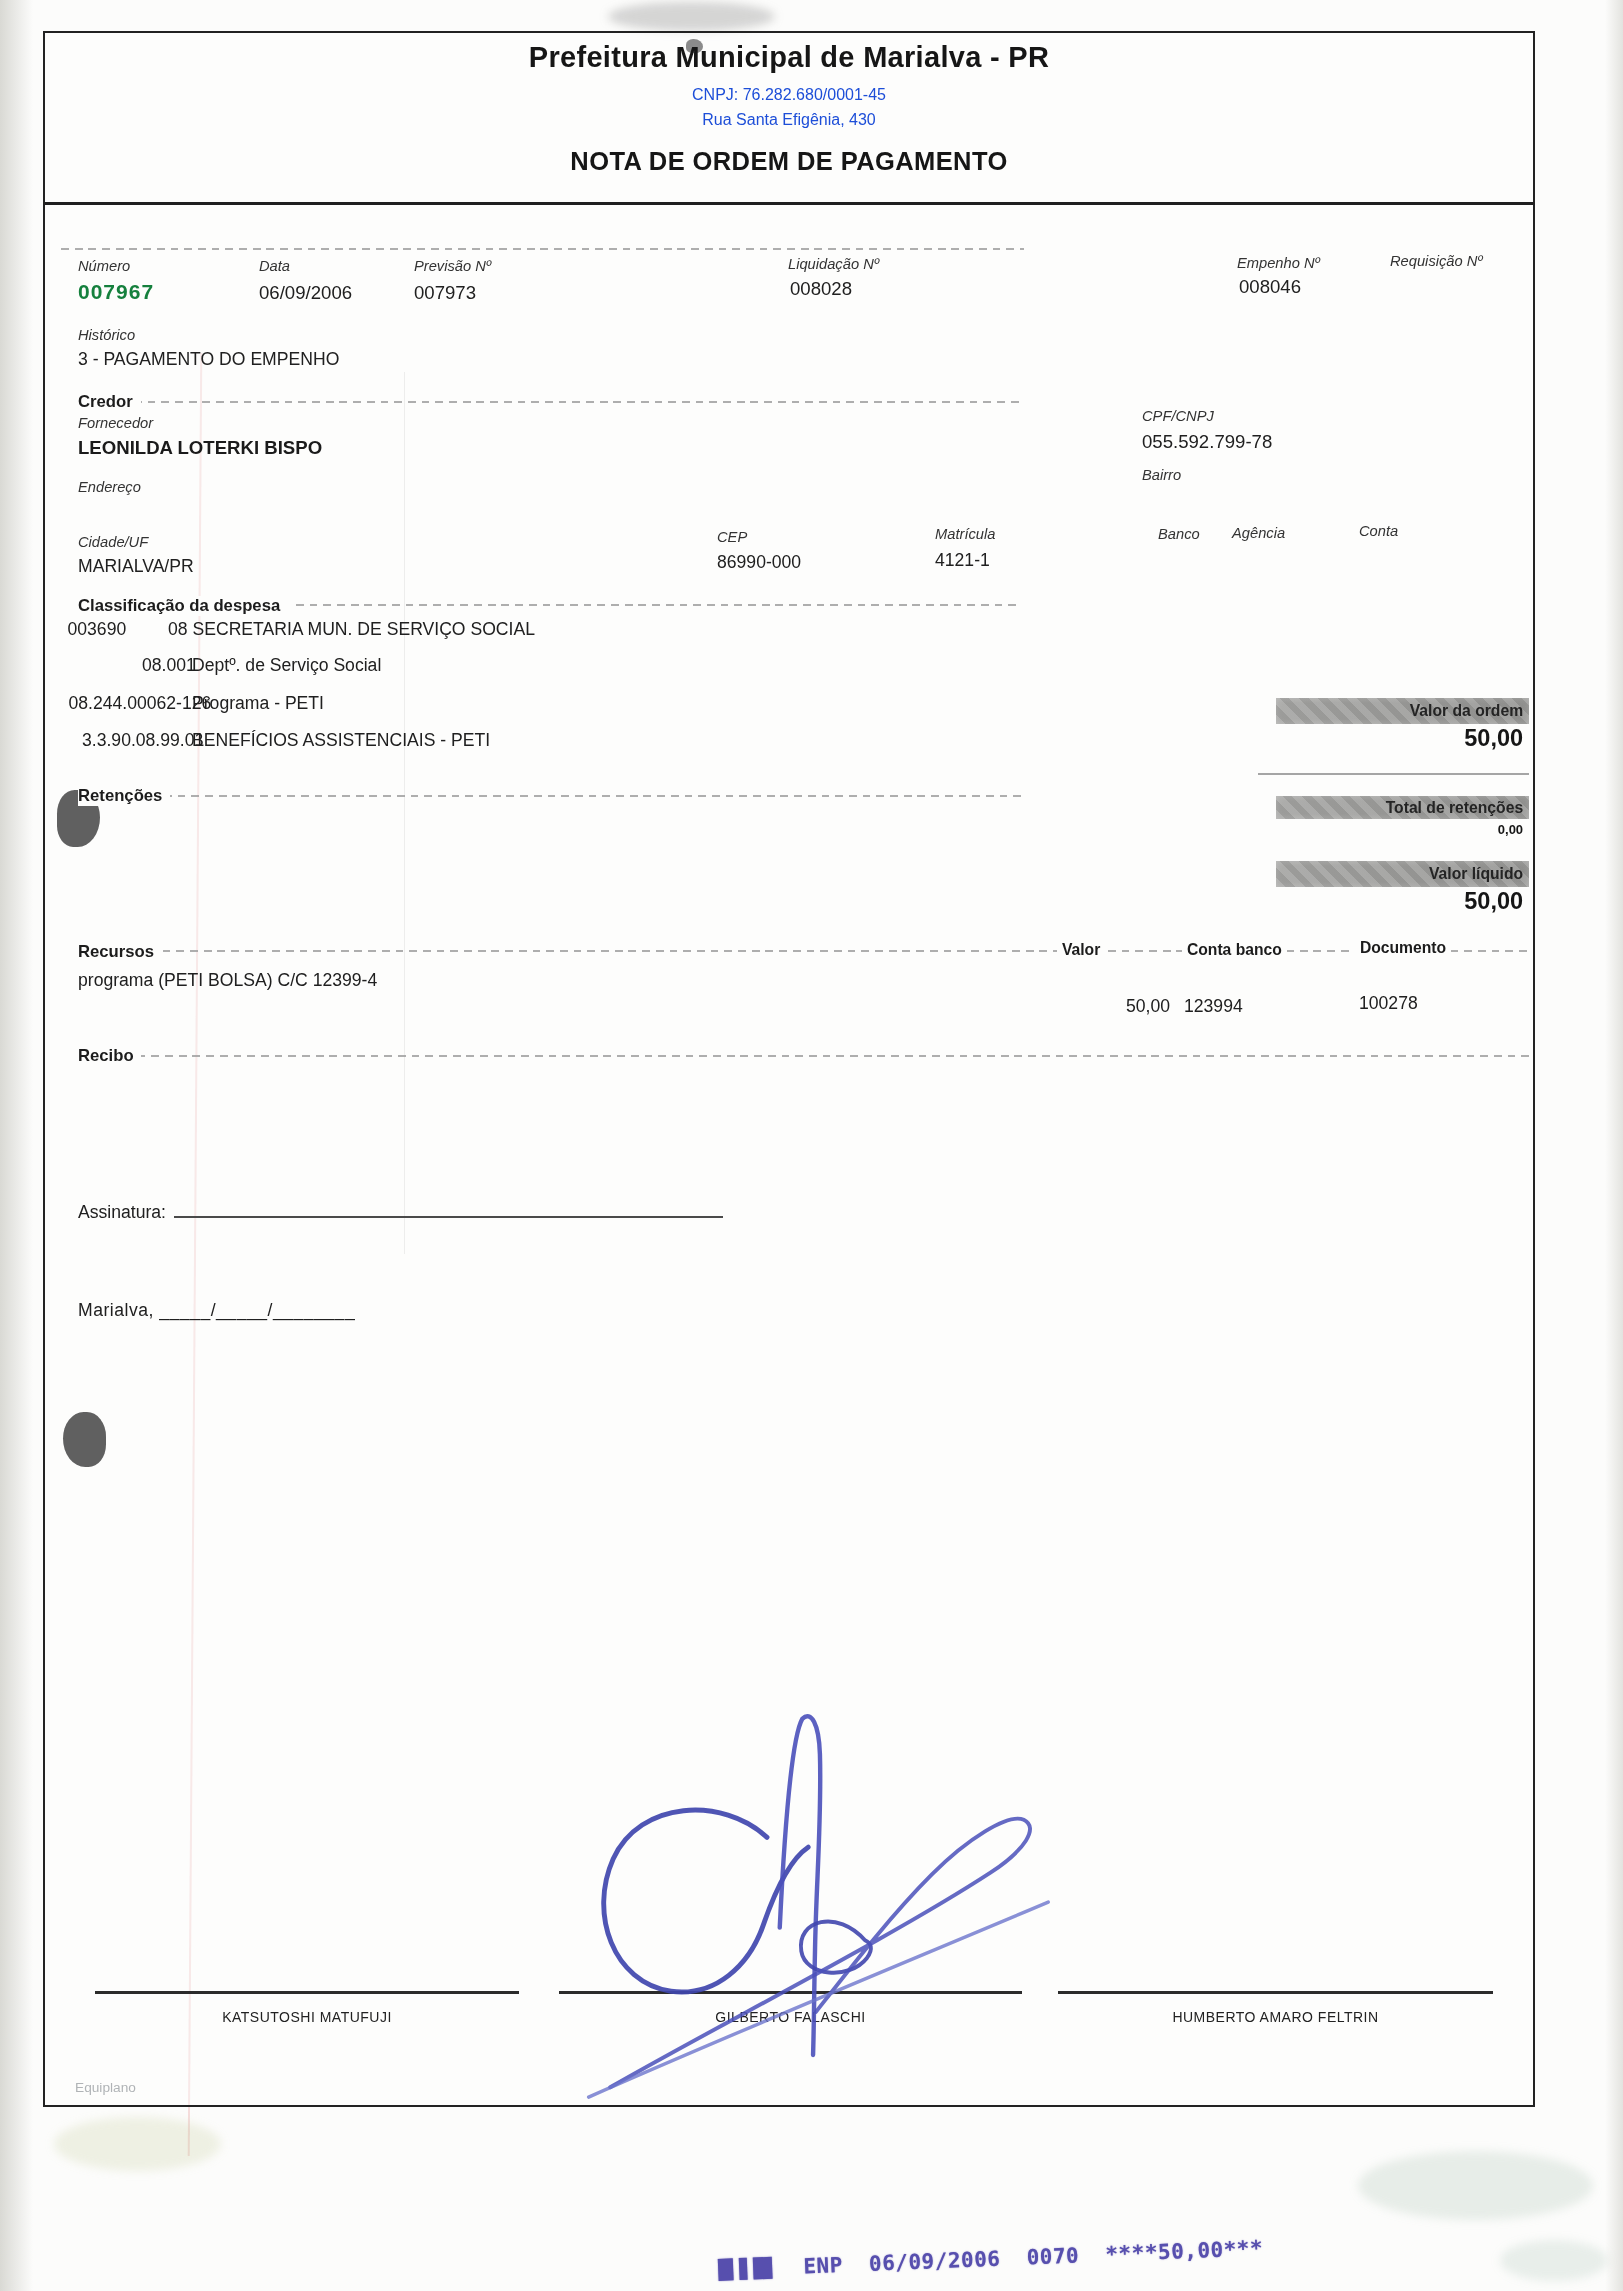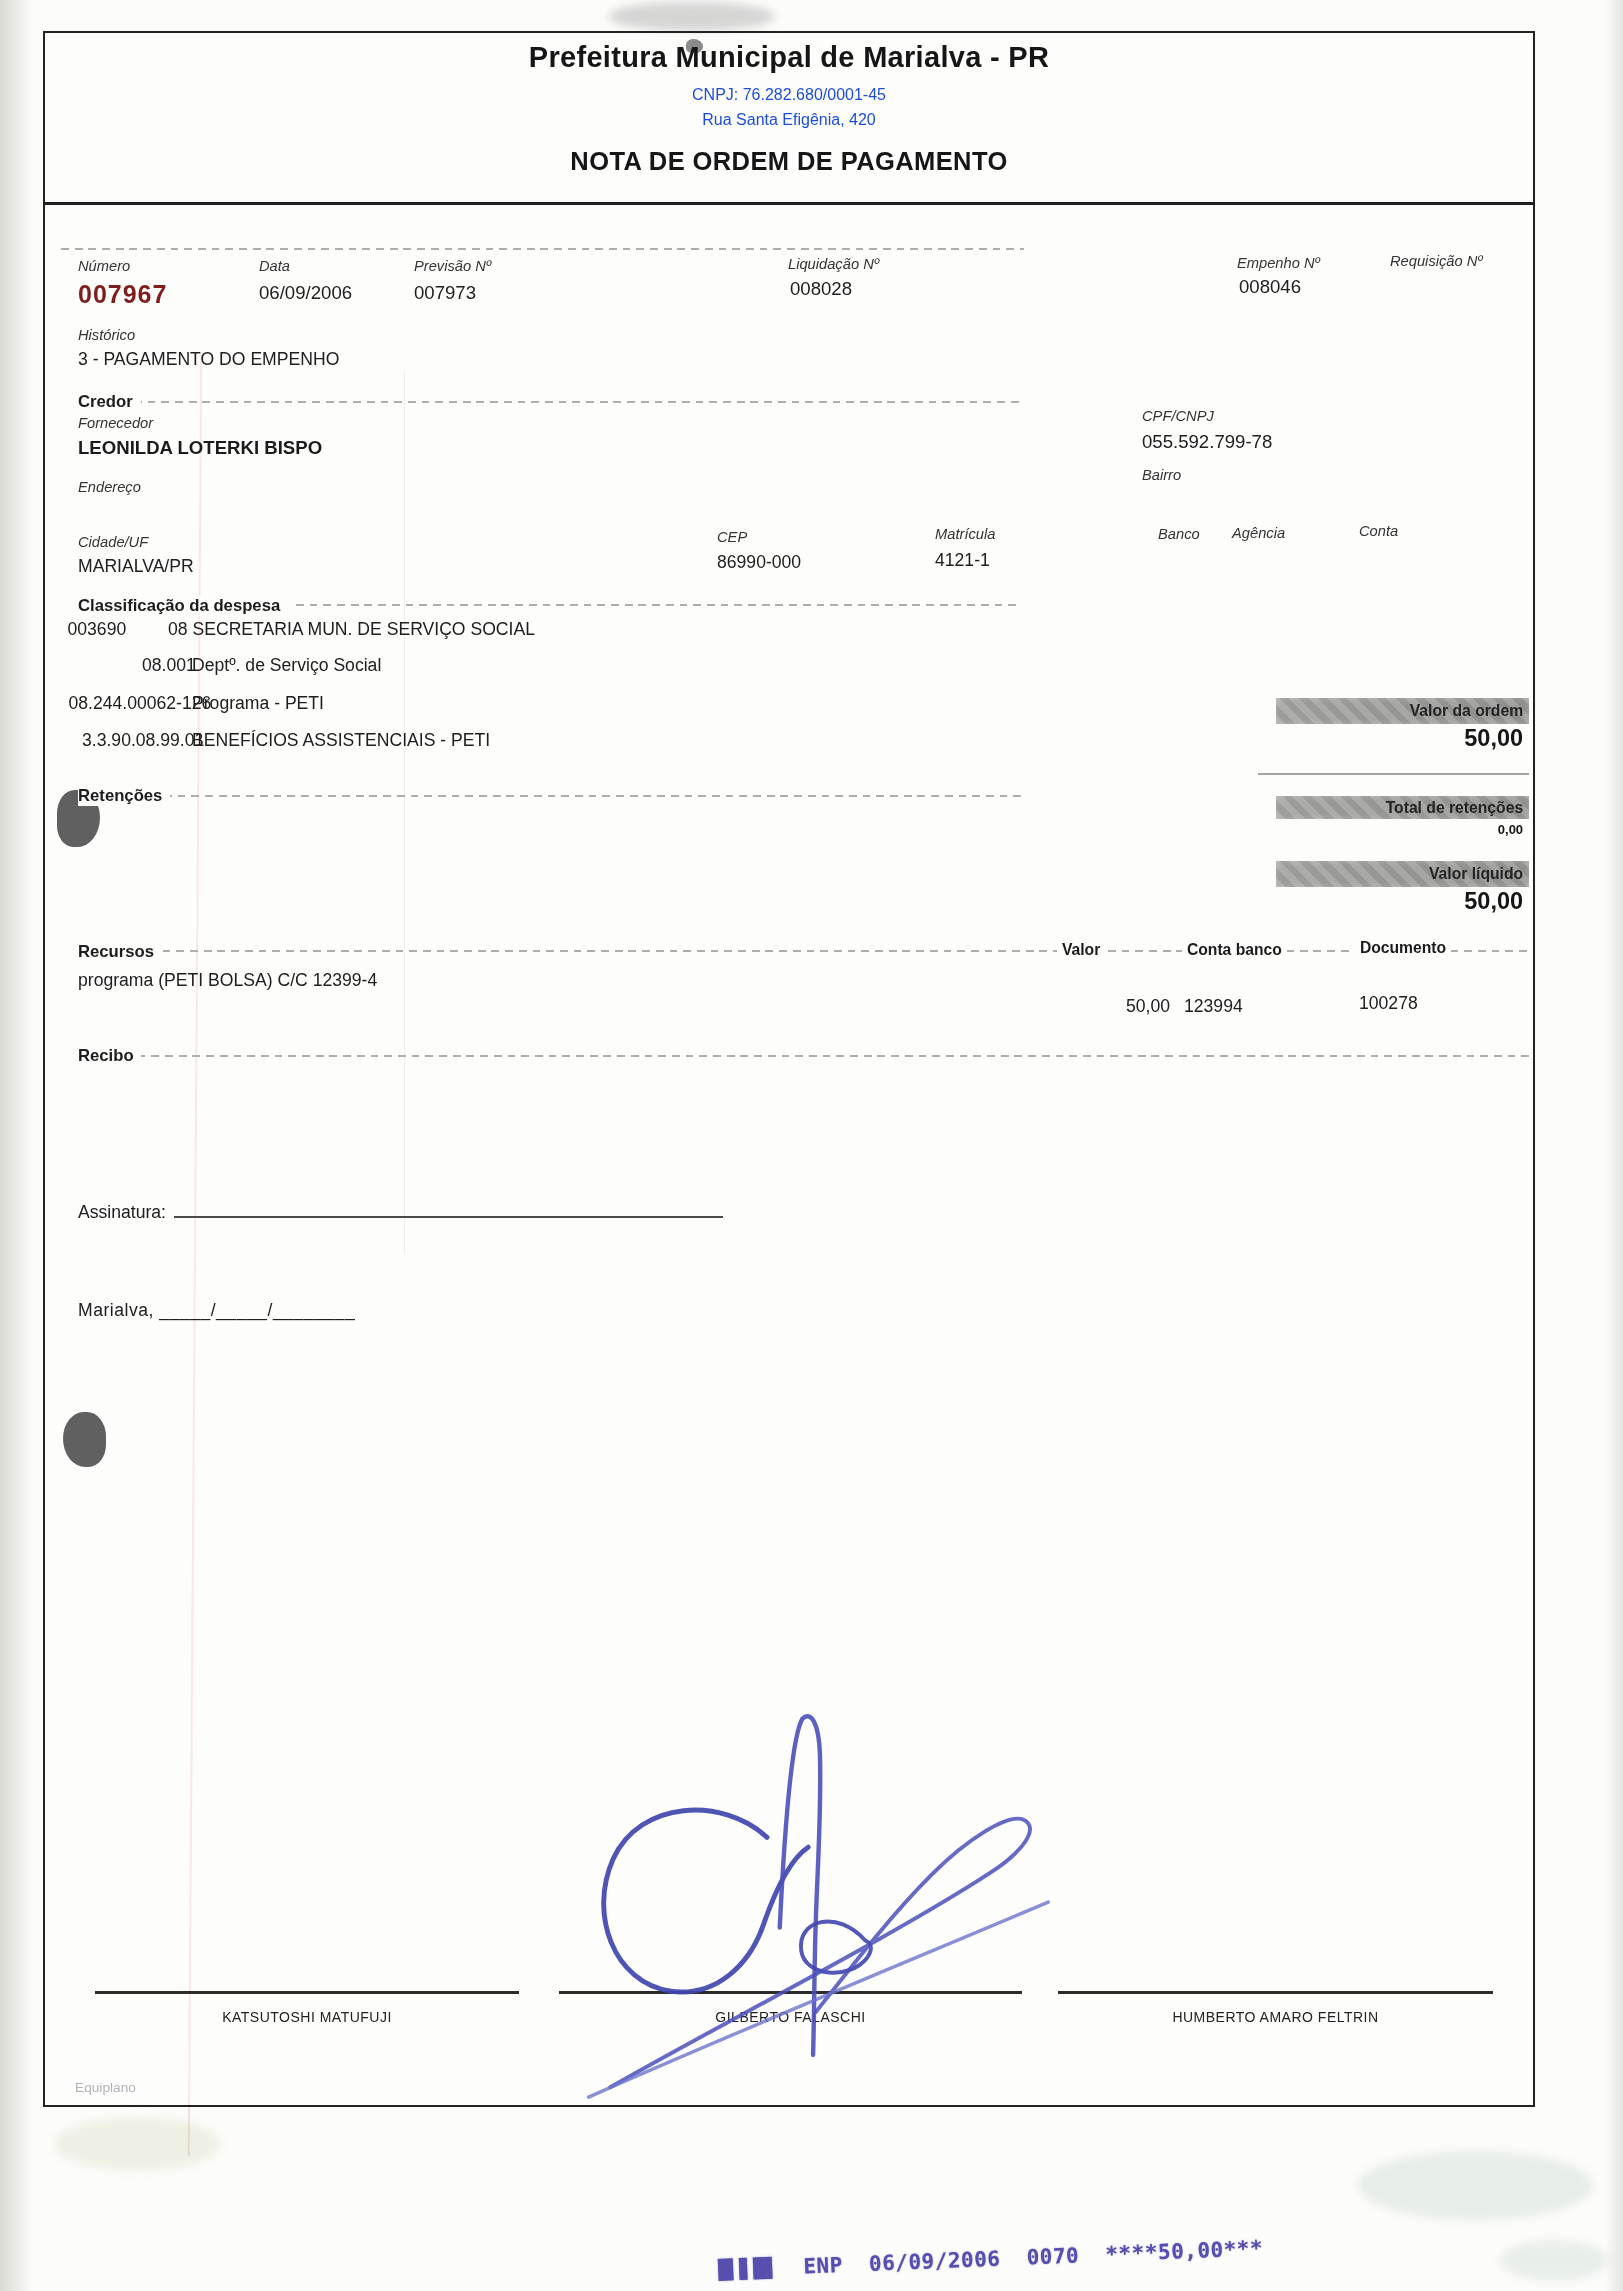--- a/index.html
+++ b/index.html
@@ -14,21 +14,21 @@
   .ink-blob{background:#0b0b0b;}
   
   .doc-box{left:43px;top:31px;width:1488px;height:2072px;border:2px solid #222;
            border-left-width:2.9px;background:rgba(255,255,255,0.35);}
   
   .org{font-size:29px;font-weight:bold;letter-spacing:0.3px;color:#161616;}
   .sub{font-size:16px;color:#1d4ed8;}
   .doc-title{font-size:25.5px;font-weight:bold;letter-spacing:0.4px;color:#161616;}
   .lbl{font-style:italic;font-size:14.7px;color:#333;}
   .val{font-size:17.6px;color:#202020;}
-  .val-big{font-size:25px;font-weight:bold;color:#7f1d1d;letter-spacing:1px;}
+  .val-big{font-size:21px;font-weight:bold;color:#15803d;letter-spacing:1px;}
   .sec{font-size:16.7px;font-weight:bold;color:#1c1c1c;}
   .name-bold{font-size:18.6px;font-weight:bold;color:#1b1b1b;}
   .rule{height:2px;background:repeating-linear-gradient(90deg,#a0a0a0 0 7.8px,rgba(160,160,160,0) 7.8px 13.7px);opacity:.85;}
   .hdiv{height:2.9px;background:#1f1f1f;}
   .badge{width:253px;height:25.5px;background:linear-gradient(90deg,#a4a4a2,#969694);
          box-shadow:inset 0 0 5.9px rgba(255,255,255,.25);
          display:flex;align-items:center;justify-content:flex-end;padding-right:5.9px;box-sizing:border-box;
          font-size:15.7px;font-weight:bold;color:#242424;}
   .badge::before{content:"";position:absolute;left:0;top:0;right:0;bottom:0;
          background:repeating-linear-gradient(45deg,rgba(255,255,255,.10) 0 6.9px,rgba(0,0,0,.05) 6.9px 13.7px);}
@@ -59,21 +59,21 @@
   <div class="abs smudge" style="left:1358px;top:2151px;width:235px;height:69px;background:rgba(140,170,150,.18);"></div>
   <div class="abs smudge" style="left:1500px;top:2240px;width:108px;height:41px;background:rgba(120,160,140,.15);"></div>
 
   <div class="abs ink-blob" style="left:57px;top:790px;width:43px;height:57px;border-radius:46% 54% 58% 42%;"></div>
   <div class="abs ink-blob" style="left:63px;top:1412px;width:43px;height:55px;border-radius:52% 48% 44% 56%;"></div>
 
   <div class="abs doc-box">
 
     <div class="abs org" style="left:0;right:0;top:7.8px;text-align:center;">Prefeitura Municipal de Marialva - PR</div>
     <div class="abs sub" style="left:0;right:0;top:53px;text-align:center;">CNPJ: 76.282.680/0001-45</div>
-    <div class="abs sub" style="left:0;right:0;top:78px;text-align:center;">Rua Santa Efigênia, 420</div>
+    <div class="abs sub" style="left:0;right:0;top:78px;text-align:center;">Rua Santa Efigênia, 430</div>
     <div class="abs doc-title" style="left:0;right:0;top:114px;text-align:center;">NOTA DE ORDEM DE PAGAMENTO</div>
     <div class="abs hdiv" style="left:0;right:0;top:169px;"></div>
 
     <div class="abs rule" style="left:15.7px;top:215px;width:963px;"></div>
     <div class="abs lbl" style="left:33px;top:225px;">Número</div>
     <div class="abs lbl" style="left:214px;top:225px;">Data</div>
     <div class="abs lbl" style="left:369px;top:225px;">Previsão Nº</div>
     <div class="abs lbl" style="left:743px;top:223px;">Liquidação Nº</div>
     <div class="abs lbl" style="left:1192px;top:222px;">Empenho Nº</div>
     <div class="abs lbl" style="left:1345px;top:220px;">Requisição Nº</div>

